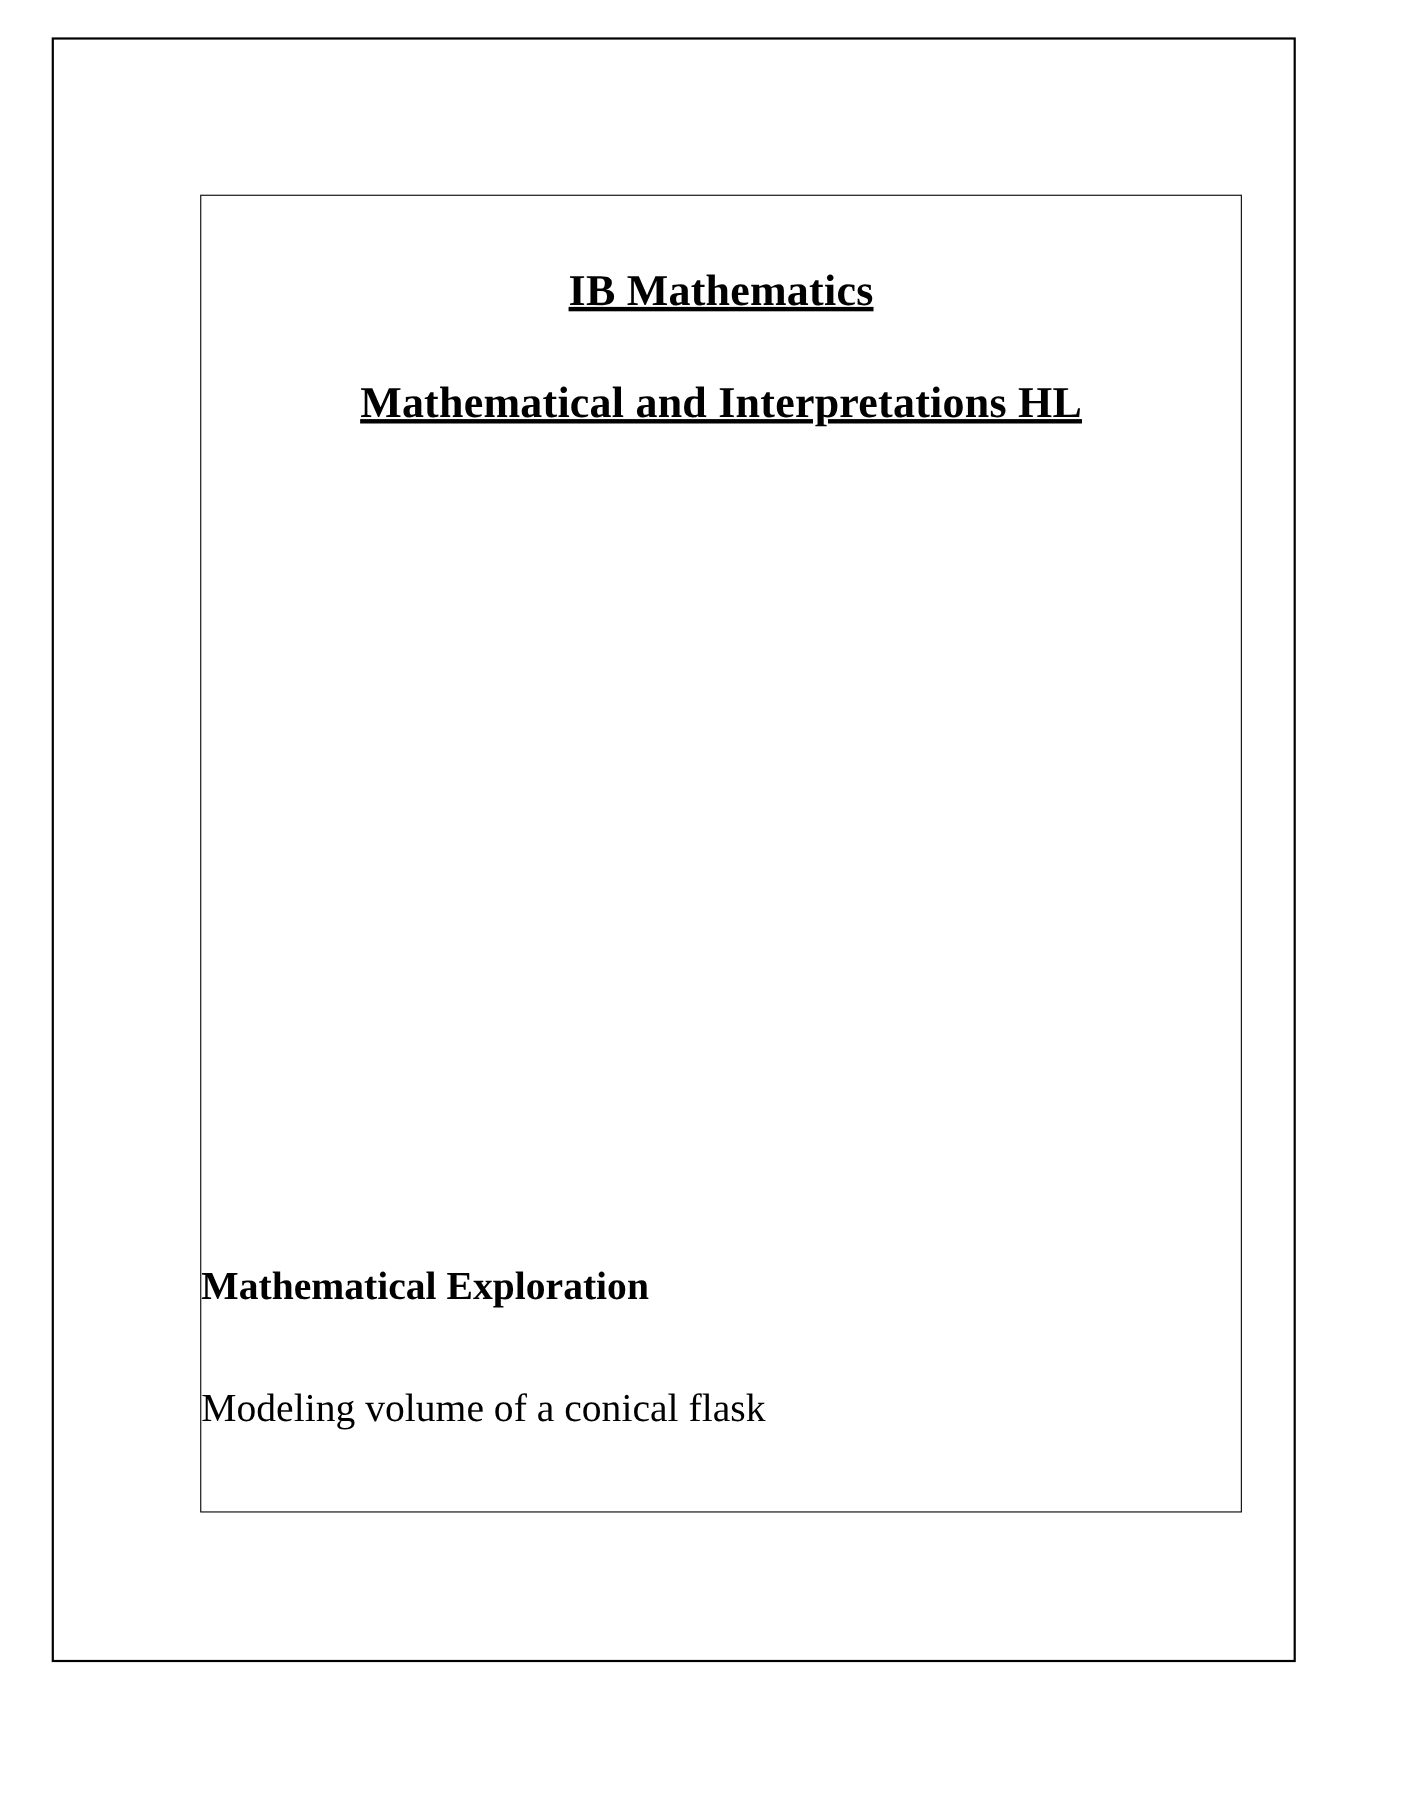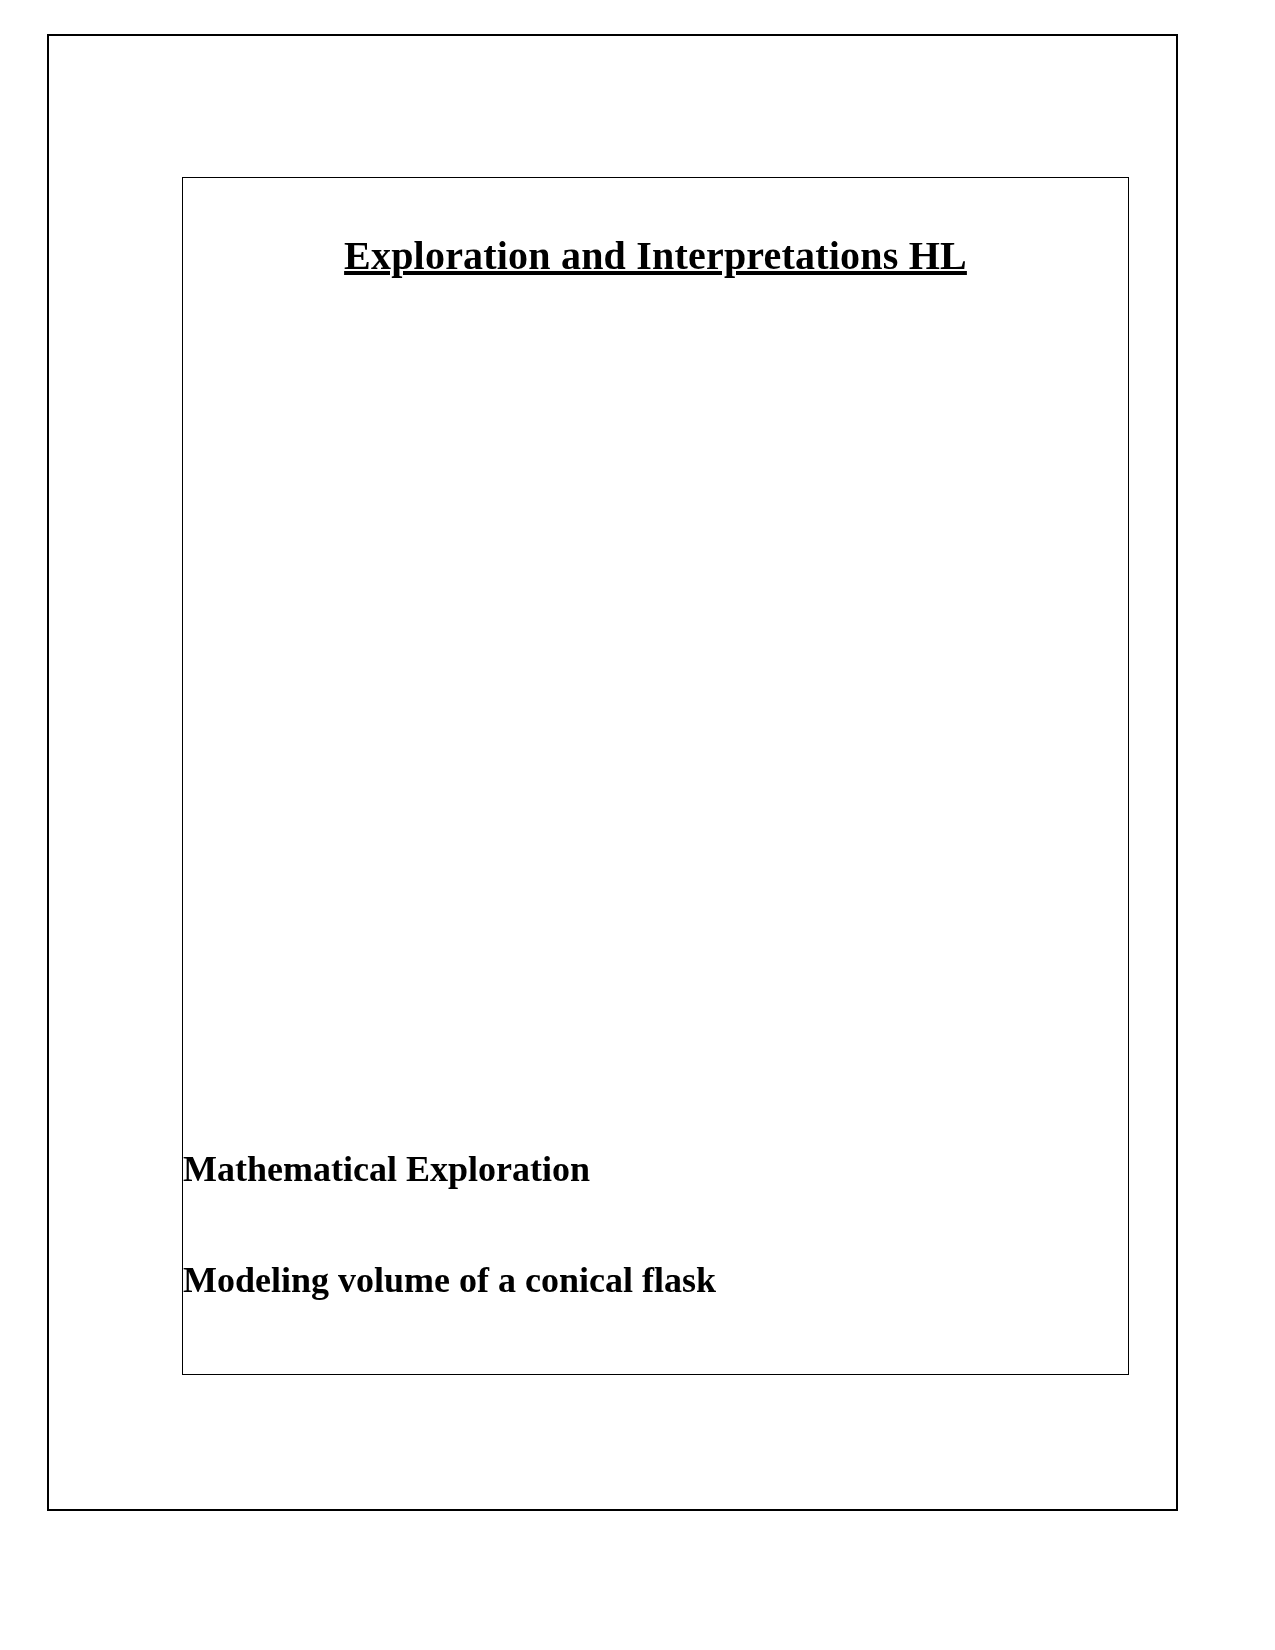--- a/index.html
+++ b/index.html
@@ -82,35 +82,36 @@
 
   .doc-type {
     font-size: 36px;
     font-weight: bold;
     line-height: 1.2;
     margin-bottom: 0;
   }
 
   .doc-topic {
     font-size: 36px;
-    font-weight: bold;
+    font-weight: normal;
     line-height: 1.2;
     margin-top: 68px;
     margin-bottom: 72px;
   }
 </style>
 </head>
 <body>
 
 <div class="page-border">
   <div class="title-frame">
     <div class="title-inner">
 
       <div class="heading-block">
-        <div class="course-subtitle">Exploration and Interpretations HL</div>
+        <div class="course-title">IB Mathematics</div>
+        <div class="course-subtitle">Mathematical and Interpretations HL</div>
       </div>
 
       <div class="footer-block">
         <div class="doc-type">Mathematical Exploration</div>
         <div class="doc-topic">Modeling volume of a conical flask</div>
       </div>
 
     </div>
   </div>
 </div>

